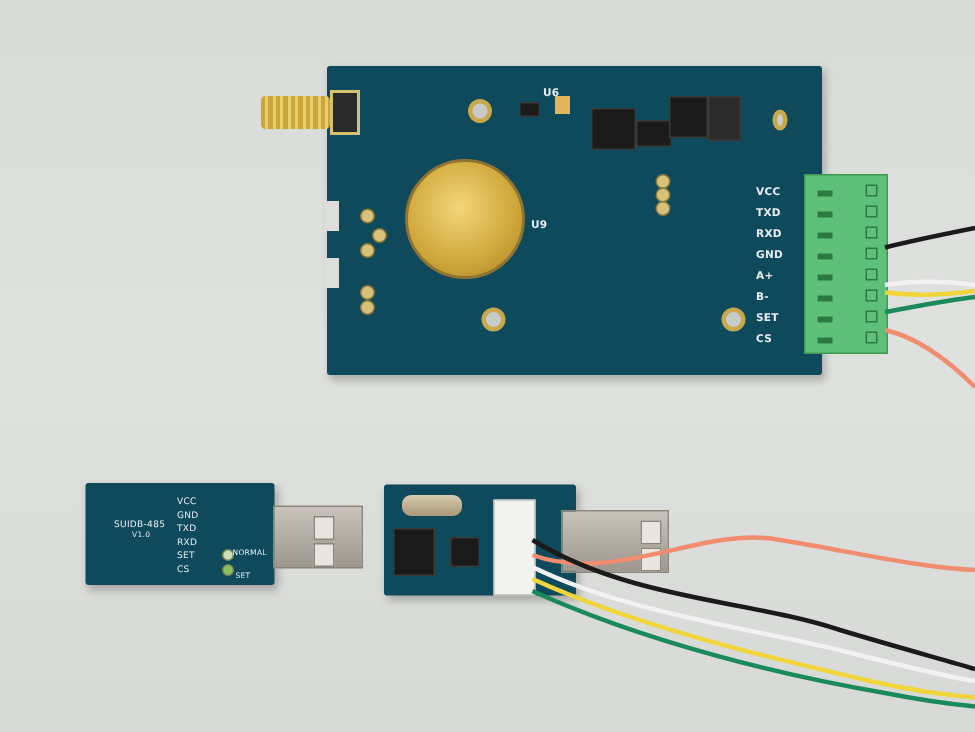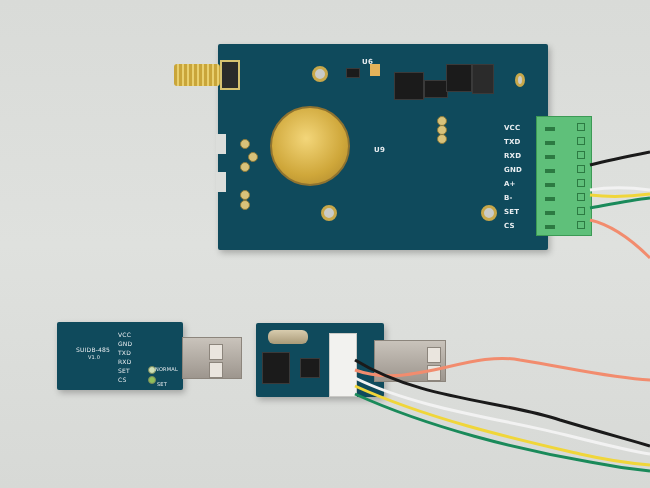--- a/index.html
+++ b/index.html
@@ -40,21 +40,21 @@
 
   <div class="sma"></div>
   <div class="sma-base"></div>
 
   <div class="hole" style="left:312px;top:66px;width:16px;height:16px;"></div>
   <div class="hole" style="left:321px;top:205px;width:16px;height:16px;"></div>
   <div class="hole" style="left:481px;top:205px;width:16px;height:16px;"></div>
   <div class="hole" style="left:515px;top:73px;width:10px;height:14px;"></div>
 
   <div class="shield"></div>
-  <span class="silk" style="left:374px;top:146px;">U9</span>
+  <span class="silk" style="left:354px;top:146px;">U9</span>
   <span class="silk" style="left:362px;top:58px;">U6</span>
 
   <div class="chip" style="left:346px;top:68px;width:12px;height:8px;"></div>
   <div class="smd" style="left:370px;top:64px;width:10px;height:12px;background:#e5b35a;"></div>
   <div class="chip" style="left:394px;top:72px;width:28px;height:26px;"></div>
   <div class="chip" style="left:424px;top:80px;width:22px;height:16px;"></div>
   <div class="chip" style="left:446px;top:64px;width:24px;height:26px;"></div>
   <div class="chip" style="left:472px;top:64px;width:20px;height:28px;background:#2b2b2b;"></div>
 
   <div class="pad" style="left:437px;top:116px;"></div>

